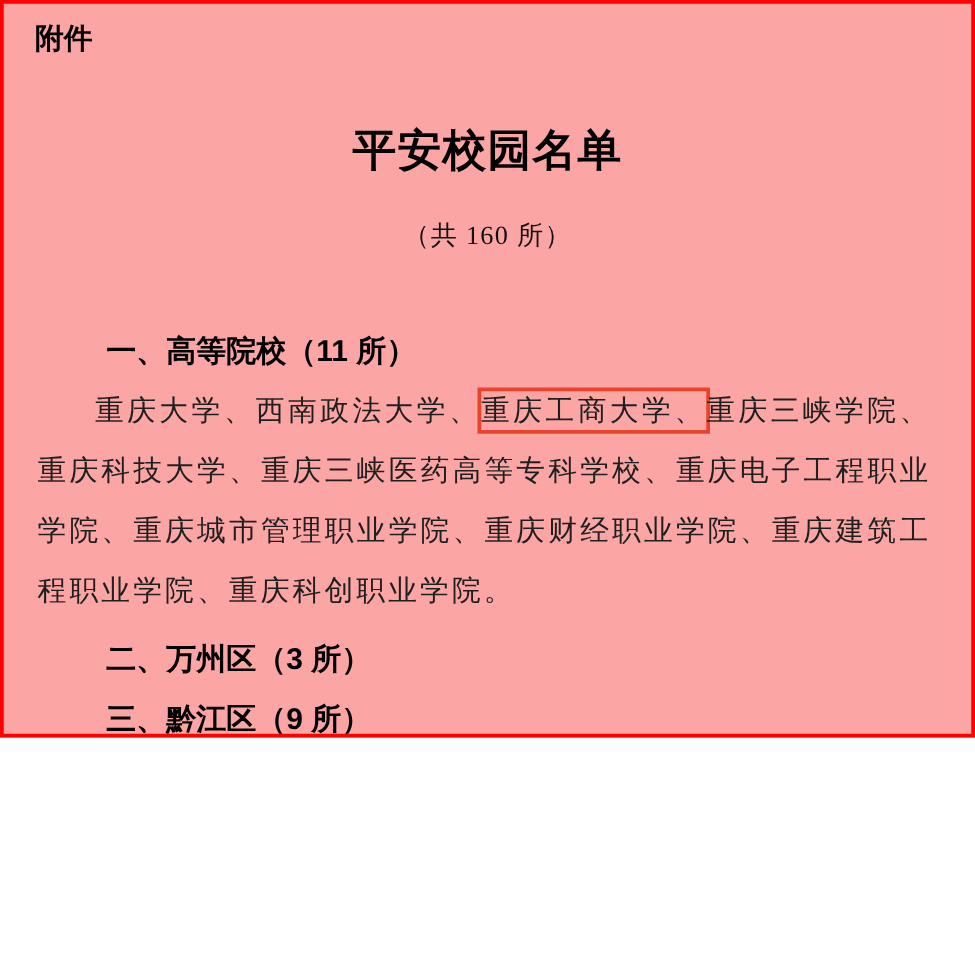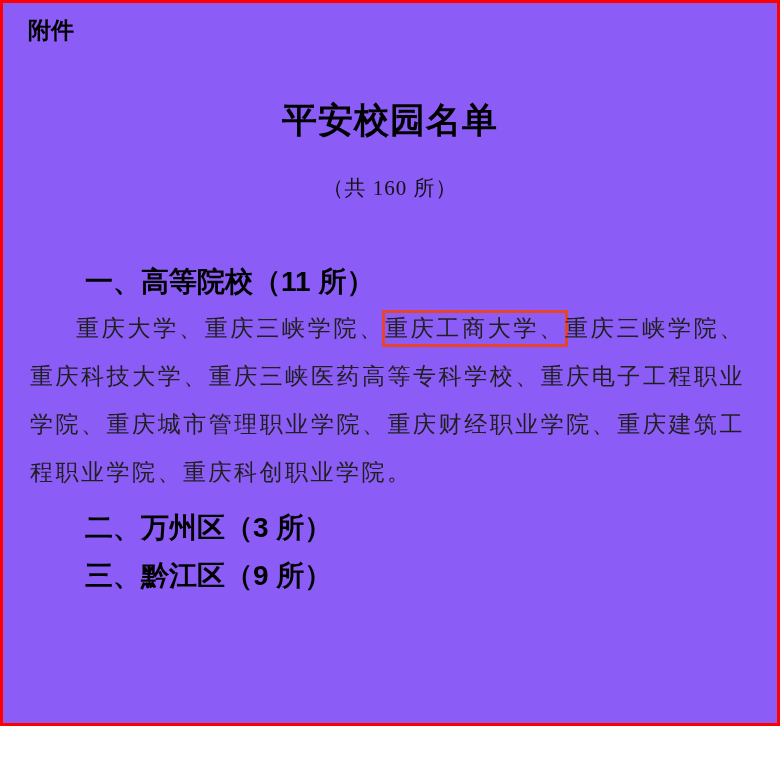--- a/index.html
+++ b/index.html
@@ -6,23 +6,23 @@
   body {
     width: 780px;
     height: 780px;
     background: #ffffff;
     overflow: hidden;
     font-family: "Liberation Serif", serif;
   }
   .page {
     box-sizing: border-box;
     width: 780px;
-    height: 726px;
+    height: 590px;
     border: 3px solid #fe0000;
-    background: #8b5cf6;
+    background: #fca5a5;
     overflow: hidden;
     color: #1a1a1a;
   }
   .attachment {
     margin: 13px 0 0 25px;
     font-family: "Liberation Sans", sans-serif;
     font-weight: bold;
     font-size: 23px;
     line-height: 28px;
     color: #000000;
@@ -43,21 +43,21 @@
     font-family: "Liberation Serif", serif;
     font-size: 21px;
     line-height: 26px;
     letter-spacing: 1px;
     color: #111111;
   }
   h2.sec-heading {
     margin: 14px 32px 0 82px;
     font-family: "Liberation Sans", sans-serif;
     font-weight: bold;
-    font-size: 28px;
+    font-size: 24px;
     line-height: 34px;
     color: #000000;
   }
   h2.sec-heading.first {
     margin-top: 64px;
   }
   p.sec-body {
     margin: 6px 32px 0 27px;
     font-family: "Liberation Serif", serif;
     font-size: 23px;
@@ -79,21 +79,21 @@
 <div class="page">
 
   <div class="attachment">附件</div>
 
   <h1 class="title">平安校园名单</h1>
 
   <div class="subtitle">（共 160 所）</div>
 
   <h2 class="sec-heading first">一、高等院校（11 所）</h2>
 
-  <p class="sec-body"><span>重庆大学、重庆三峡学院、</span><span class="highlight-box">重庆工商大学、</span><span>重庆三峡学院、重庆科技大学、重庆三峡医药高等专科学校、重庆电子工程职业学院、重庆城市管理职业学院、重庆财经职业学院、重庆建筑工程职业学院、重庆科创职业学院。</span></p>
+  <p class="sec-body"><span>重庆大学、西南政法大学、</span><span class="highlight-box">重庆工商大学、</span><span>重庆三峡学院、重庆科技大学、重庆三峡医药高等专科学校、重庆电子工程职业学院、重庆城市管理职业学院、重庆财经职业学院、重庆建筑工程职业学院、重庆科创职业学院。</span></p>
 
   <h2 class="sec-heading">二、万州区（3 所）</h2>
 
 
   <h2 class="sec-heading">三、黔江区（9 所）</h2>
 
 
 </div>
 
 </body></html>

